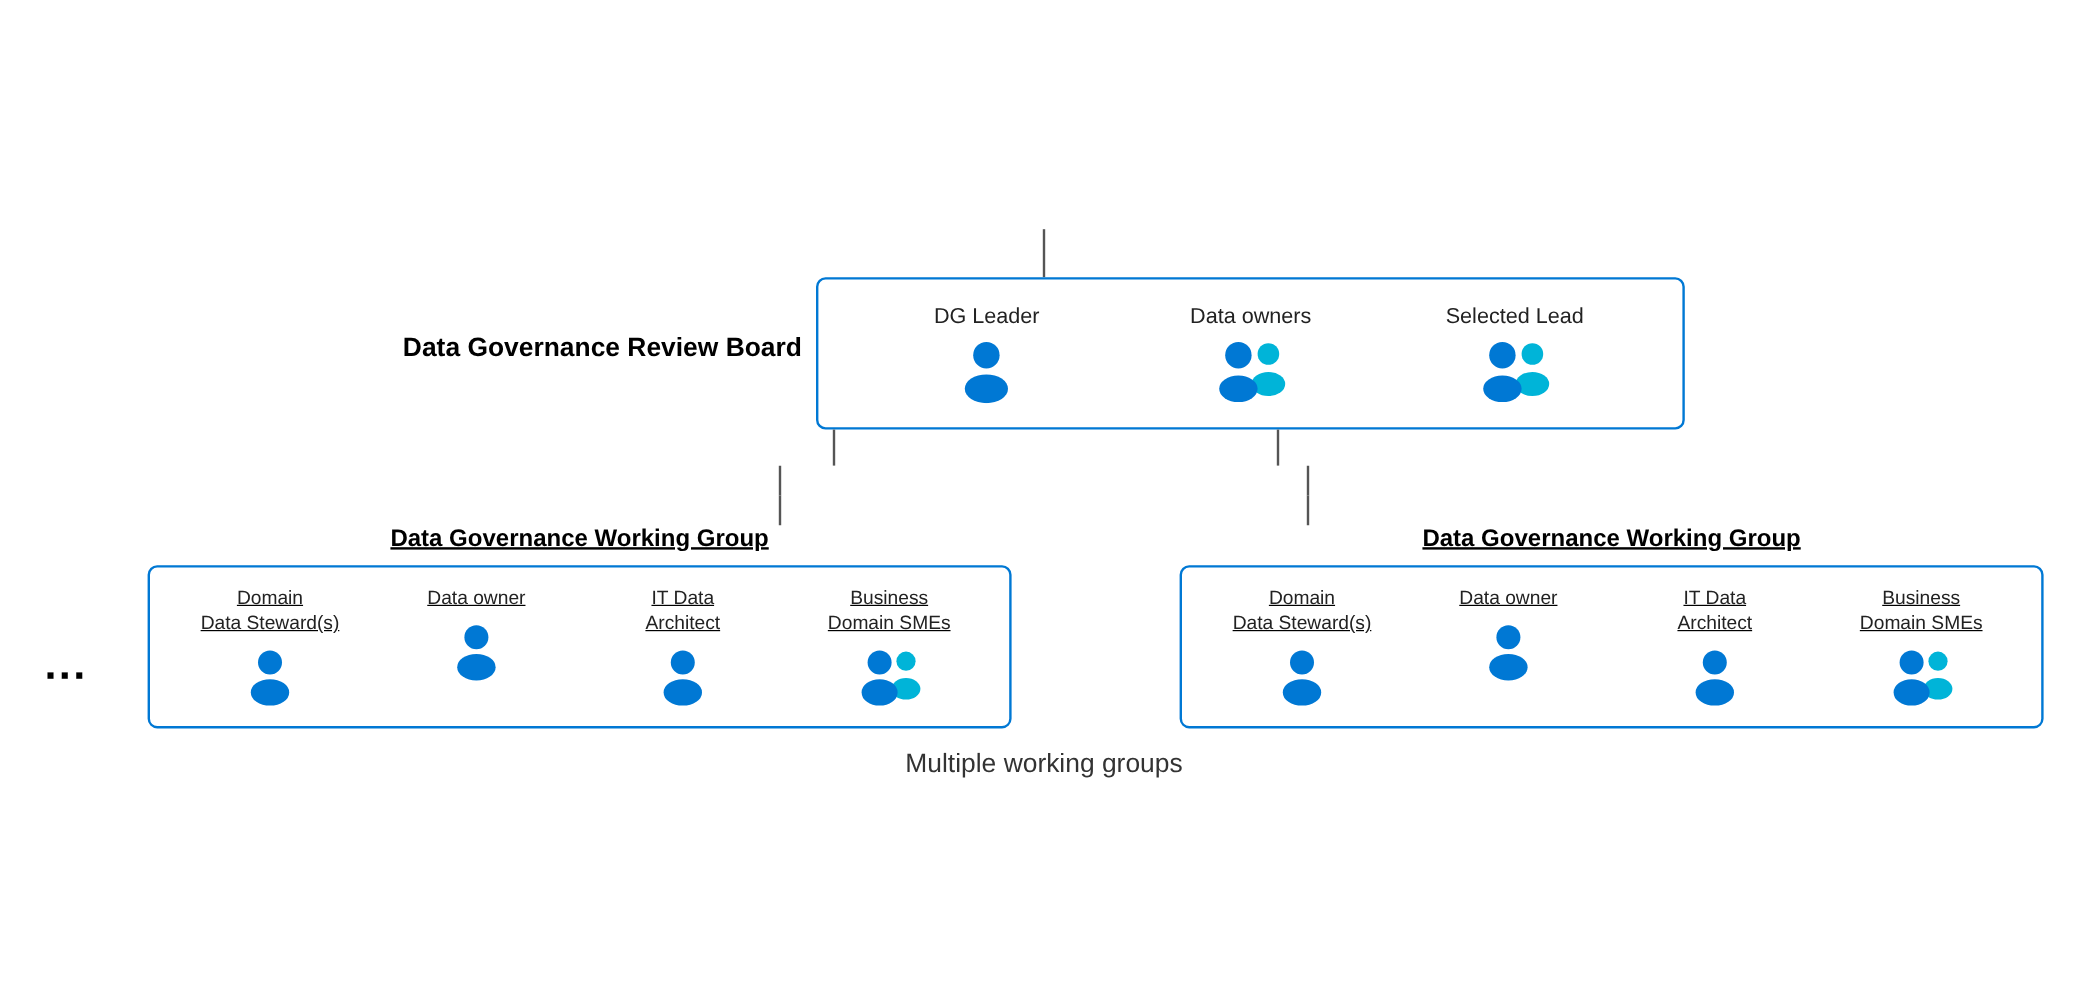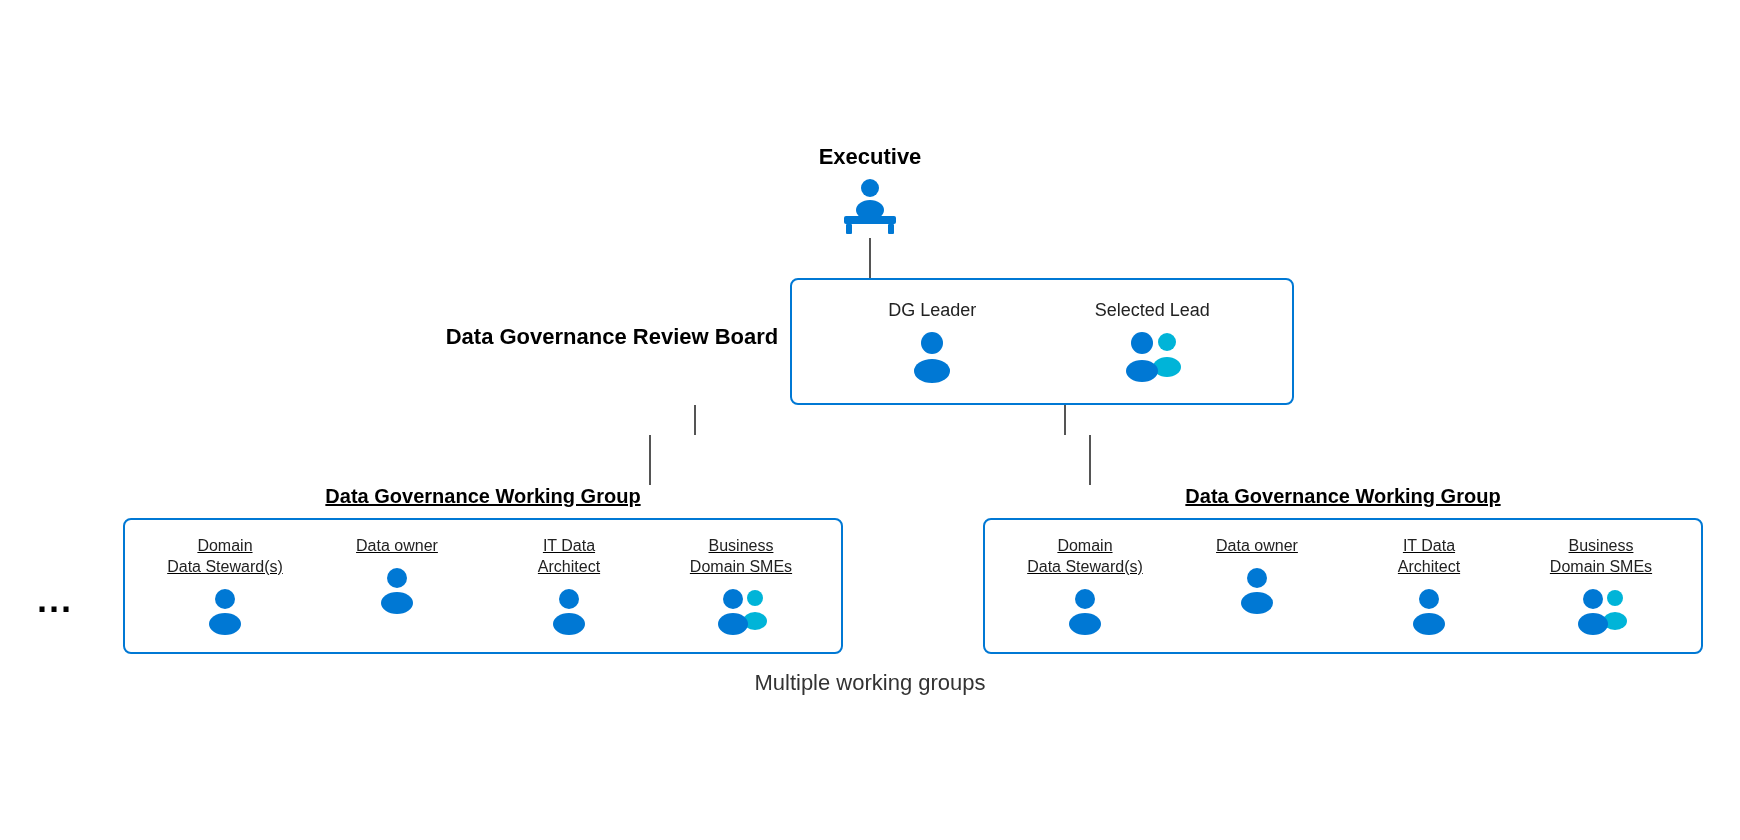--- a/index.html
+++ b/index.html
@@ -136,52 +136,46 @@
     .v-line {
       width: 2px;
       background: #555;
     }
   </style>
 </head>
 <body>
 
 <div class="diagram">
 
-  <div class="executive-node">
-    <div class="executive-label">Executive</div>
-    <div class="icon-wrap">
-
-      <svg width="72" height="60" viewBox="0 0 72 60">
-
-        <circle cx="36" cy="10" r="9" fill="#0078d4"></circle>
-
-        <ellipse cx="36" cy="32" rx="14" ry="10" fill="#0078d4"></ellipse>
-
-        <rect x="10" y="38" width="52" height="8" rx="2" fill="#0078d4"></rect>
-
-        <rect x="12" y="46" width="6" height="10" rx="1" fill="#0078d4"></rect>
-        <rect x="54" y="46" width="6" height="10" rx="1" fill="#0078d4"></rect>
-      </svg>
-    </div>
-  </div>
 
   <div class="v-line" style="height:40px;"></div>
 
   <div class="board-section">
     <div class="board-label">Data Governance Review Board</div>
     <div class="board-box">
 
       <div class="board-member">
         <div class="board-member-label">DG Leader</div>
         <svg width="52" height="54" viewBox="0 0 52 54">
           <circle cx="26" cy="14" r="11" fill="#0078d4"></circle>
           <ellipse cx="26" cy="42" rx="18" ry="12" fill="#0078d4"></ellipse>
         </svg>
       </div>
 
+      <div class="board-member">
+        <div class="board-member-label">Data owners</div>
+        <svg width="80" height="54" viewBox="0 0 80 54">
+
+          <circle cx="55" cy="13" r="9" fill="#00b4d8"></circle>
+          <ellipse cx="55" cy="38" rx="14" ry="10" fill="#00b4d8"></ellipse>
+
+          <circle cx="30" cy="14" r="11" fill="#0078d4"></circle>
+          <ellipse cx="30" cy="42" rx="16" ry="11" fill="#0078d4"></ellipse>
+        </svg>
+      </div>
 
 
       <div class="board-member">
         <div class="board-member-label">Selected Lead</div>
         <svg width="80" height="54" viewBox="0 0 80 54">
           <circle cx="55" cy="13" r="9" fill="#00b4d8"></circle>
           <ellipse cx="55" cy="38" rx="14" ry="10" fill="#00b4d8"></ellipse>
           <circle cx="30" cy="14" r="11" fill="#0078d4"></circle>
           <ellipse cx="30" cy="42" rx="16" ry="11" fill="#0078d4"></ellipse>
         </svg>

